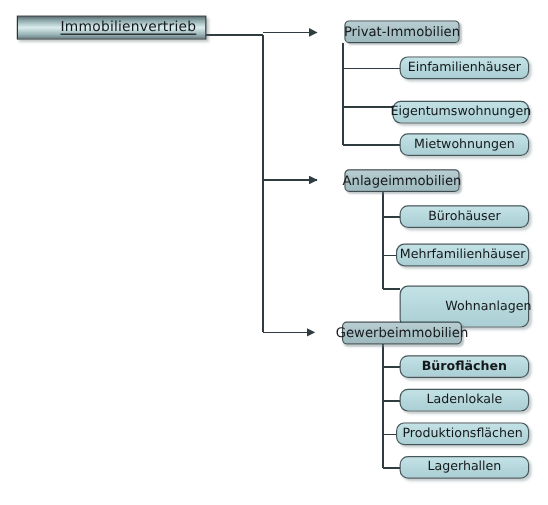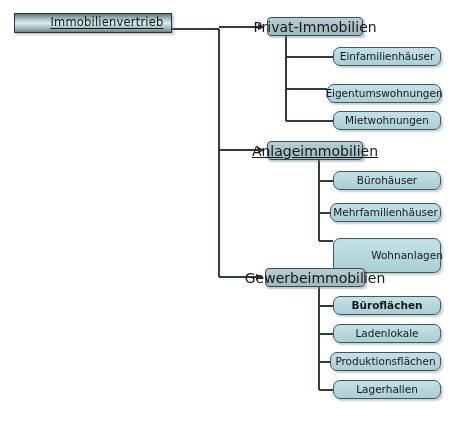--- a/index.html
+++ b/index.html
@@ -58,22 +58,23 @@
   .node-root .label {
     text-decoration: underline;
     text-underline-offset: 2px;
   }
 
   
   .node-l1 {
     border: 1px solid #3d4c50;
     border-radius: 4px;
     background: linear-gradient(to bottom, #b9ced2 0%, #a7c1c6 55%, #9fbbc0 100%);
-    font-size: 14px;
+    font-size: 11px;
     box-shadow: 1.5px 1.5px 1.5px rgba(120,135,140,.45);
+    margin-left: 20px;
   }
 
   
   .node-l2 {
     border: 1px solid #44565a;
     border-radius: 7px;
     background: linear-gradient(to bottom, #c3e2e6 0%, #b5d7dc 55%, #aacfd4 100%);
     font-size: 10.5px;
     box-shadow: 2px 2px 2px rgba(125,140,145,.42);
   }
@@ -134,21 +135,21 @@
   <div class="node node-l2" style="left:333px; top:47px; width:108px; height:19px;">
     <span class="label">Einfamilienhäuser</span>
   </div>
   <div class="node node-l2" style="left:327px; top:84px; width:114px; height:19px;">
     <span class="label">Eigentumswohnungen</span>
   </div>
   <div class="node node-l2" style="left:333px; top:111px; width:108px; height:19px;">
     <span class="label">Mietwohnungen</span>
   </div>
 
-  <div class="node node-l1" style="left:267px; top:141px; width:96px; height:19px;text-decoration:underline;">
+  <div class="node node-l1" style="left:267px; top:141px; width:96px; height:19px;">
     <span class="label">Anlageimmobilien</span>
   </div>
   <div class="node node-l2" style="left:333px; top:171px; width:108px; height:19px;">
     <span class="label">Bürohäuser</span>
   </div>
   <div class="node node-l2" style="left:330px; top:203px; width:111px; height:19px;">
     <span class="label">Mehrfamilienhäuser</span>
   </div>
   <div class="node node-l2" style="left:333px; top:238px; width:108px; height:35px;padding-left:40px;">
     <span class="label">Wohnanlagen</span>

